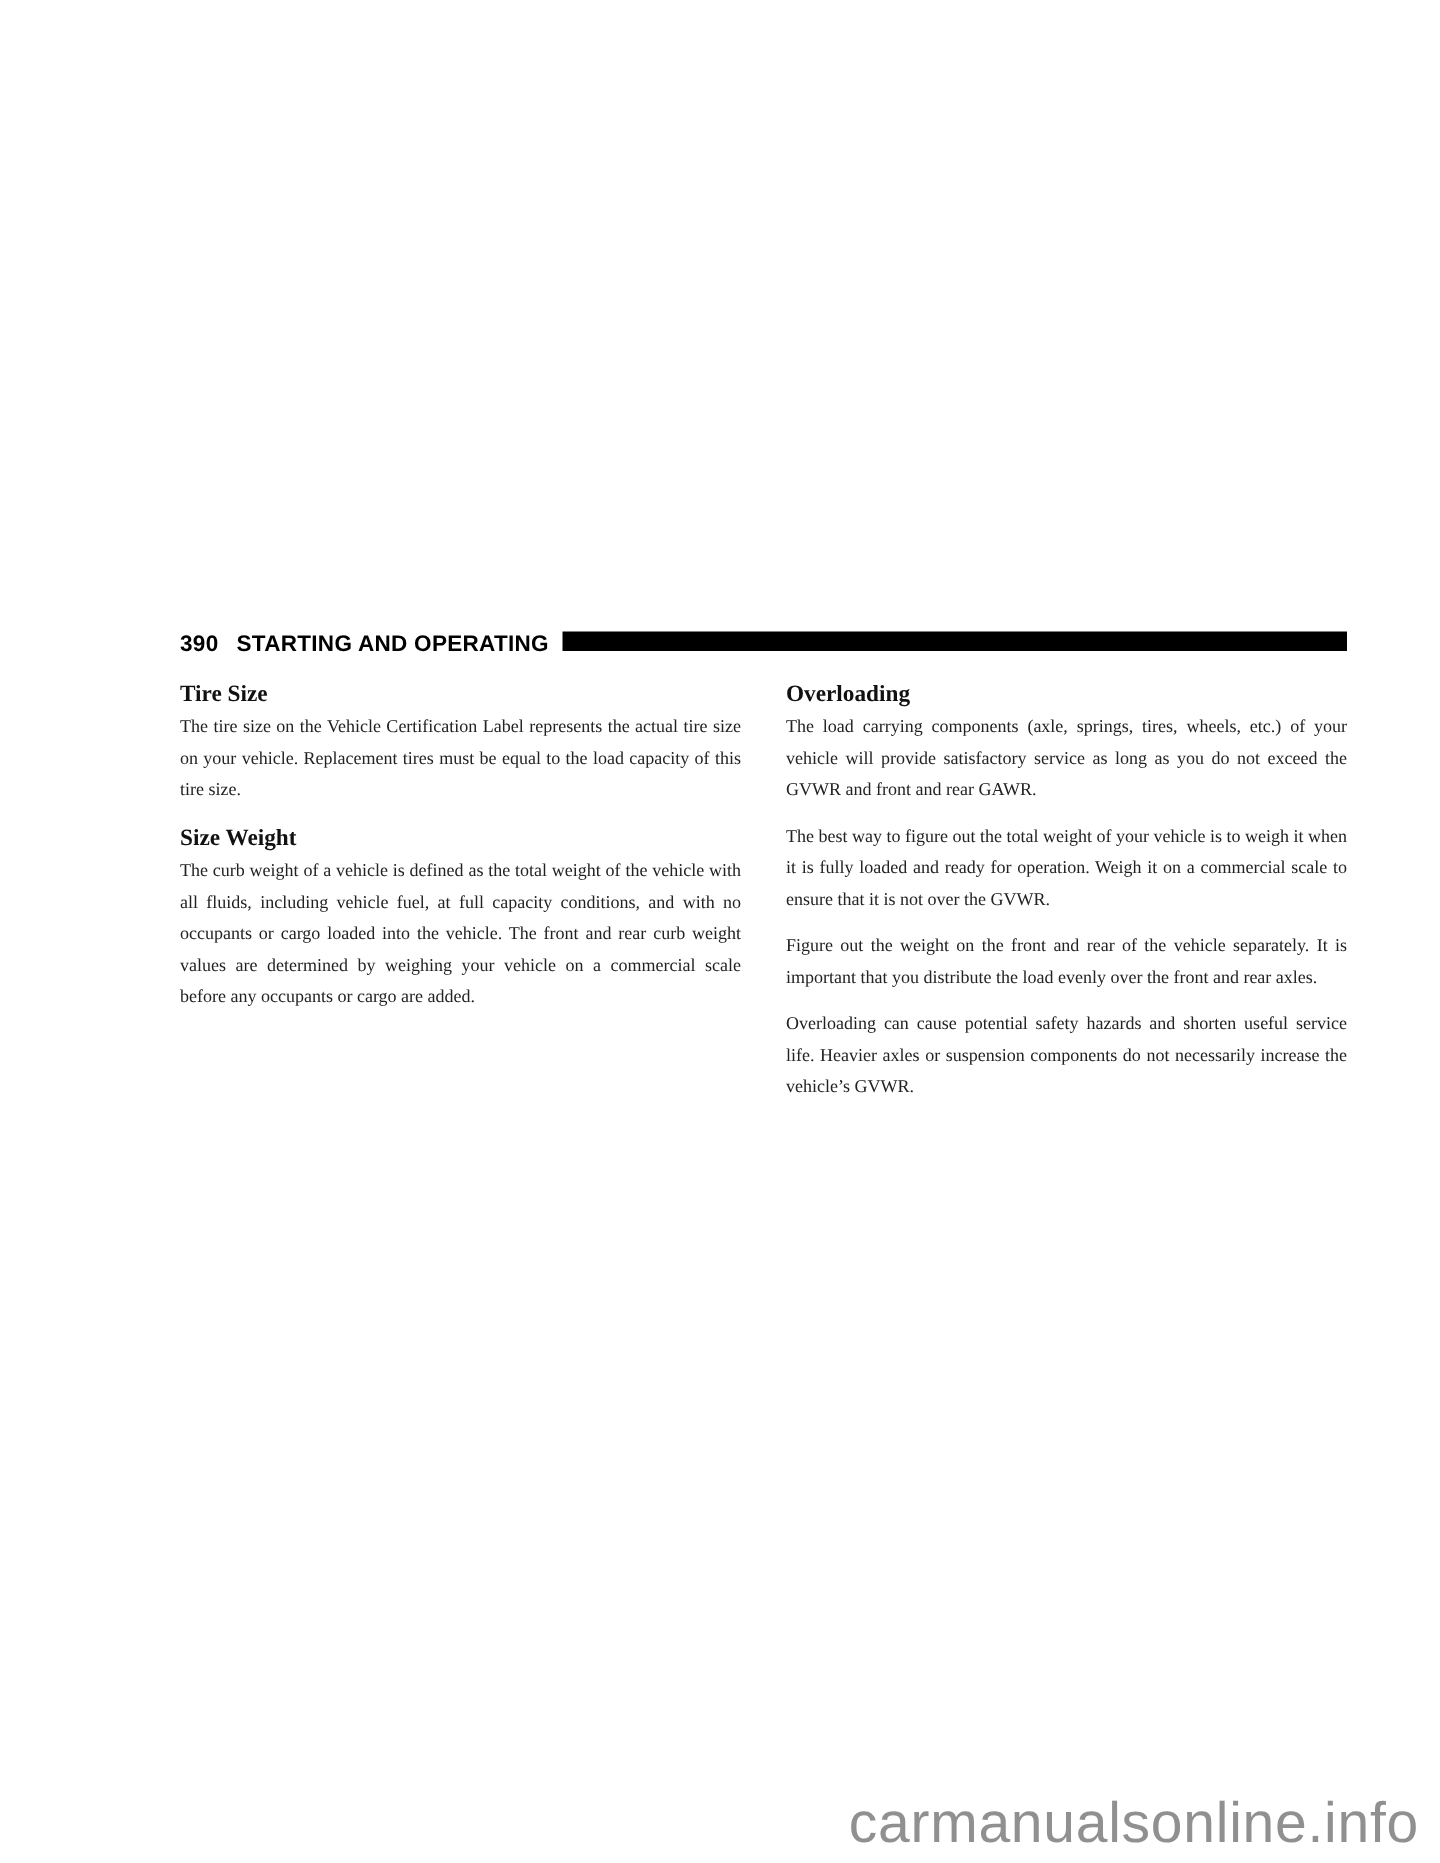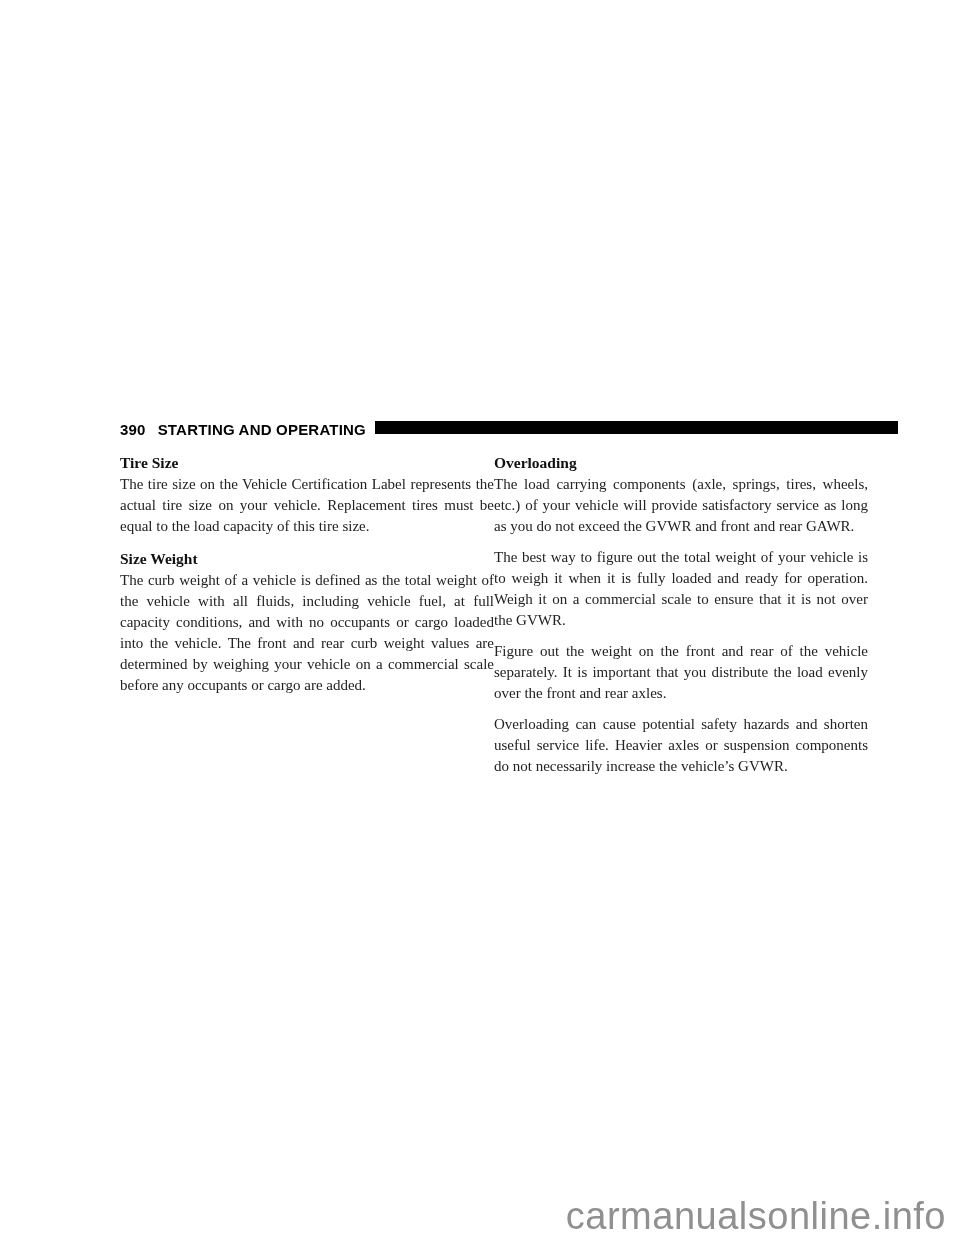--- a/index.html
+++ b/index.html
@@ -35,37 +35,38 @@
     margin-right: 12px;
   }
   .header-bar {
     flex: 1;
     height: 13px;
     background: #000000;
     margin-left: 9px;
   }
   .columns {
     display: flex;
+    gap: 30px;
     margin-top: 14px;
   }
   .col {
     width: 374px;
   }
   .section-heading {
     font-size: 15.5px;
     font-weight: bold;
     line-height: 21px;
     margin: 11px 0 1px 0;
     color: #111111;
   }
   .section:first-child .section-heading {
     margin-top: 0;
   }
   .body-par {
-    font-size: 15px;
+    font-size: 12px;
     line-height: 21px;
     text-align: justify;
     margin: 0 0 10px 0;
     color: #222222;
   }
   .watermark {
     position: absolute;
     right: 14px;
     bottom: 4px;
     font-family: "Liberation Sans", "DejaVu Sans", sans-serif;

